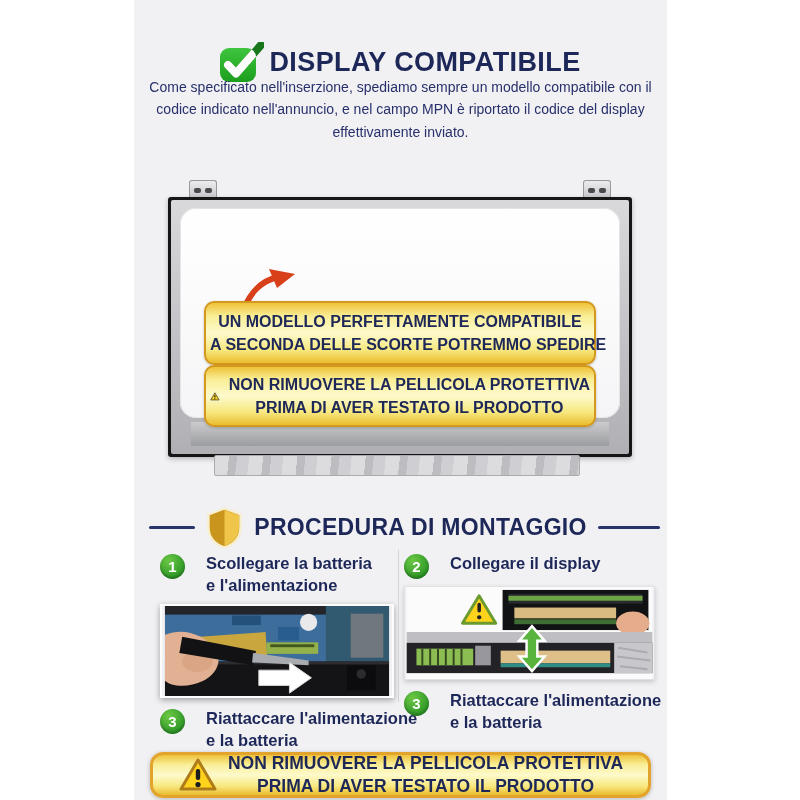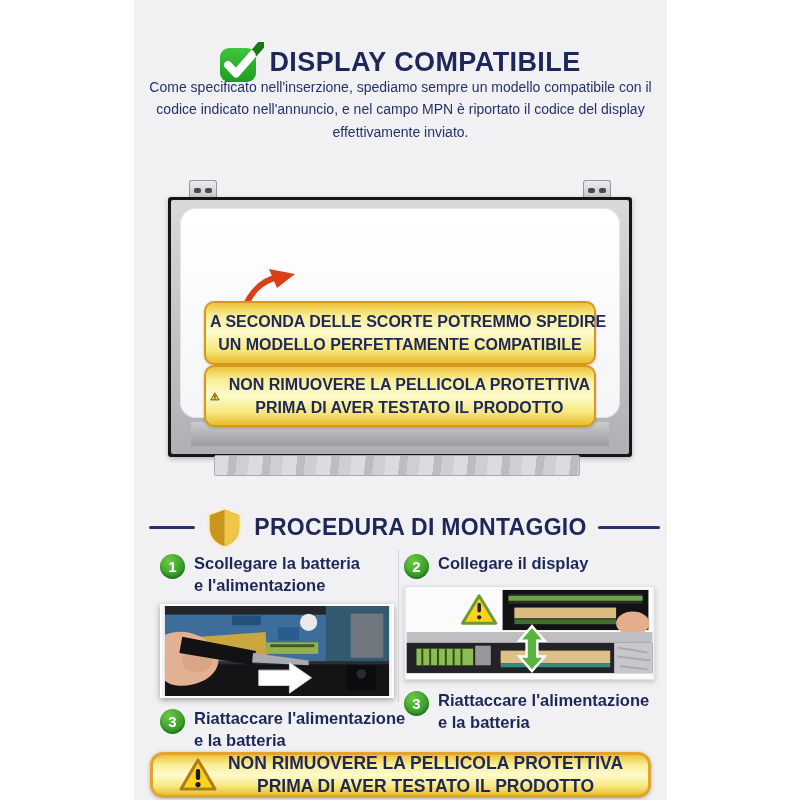--- a/index.html
+++ b/index.html
@@ -34,21 +34,21 @@
   .rule { height:3px; background:#28336b; border-radius:2px; }
   .rule-left { width:46px; } .rule-right { width:62px; }
   .proc-title { font-size:23px; font-weight:bold; color:#1d2758; letter-spacing:0.3px; }
 
   .col-left  { position:absolute; left:26px;  top:552px; width:238px; }
   .col-right { position:absolute; left:270px; top:552px; width:253px; }
   .v-divider { position:absolute; left:264px; top:550px; width:1px; height:152px; background:#d3d3d8; }
 
   .step { display:flex; gap:9px; align-items:flex-start; }
   .step-num { flex:none; width:25px; height:25px; margin-top:2px; border-radius:50%; background:radial-gradient(circle at 35% 28%,#6cc845,#2d9726 72%); color:#fff; font-weight:bold; font-size:15px; display:flex; align-items:center; justify-content:center; box-shadow:inset 0 -2px 3px rgba(0,0,0,0.25); }
-  .step-text { font-size:16.5px; font-weight:bold; color:#1d2758; line-height:1.35; }
+  .step-text { font-size:16.5px; font-weight:bold; color:#1d2758; line-height:1.35;margin-left:12px; }
   .step-text span { display:block; white-space:nowrap; }
   .photo { display:block; margin:7px 0 9px; }
   .photo-left  { border:2px solid #fdfdfd; box-shadow:0 2px 6px rgba(0,0,0,0.35); }
   .photo-right { border:1px solid #e1e1e5; box-shadow:0 2px 5px rgba(0,0,0,0.18); }
   .step3 { margin-top:2px; }
 
   
   .footer-banner { position:absolute; left:16px; top:752px; width:501px; height:46px; display:flex; align-items:center; justify-content:center; gap:10px; background:linear-gradient(180deg,#eec23a 0%,#f9ee96 24%,#fdfacc 50%,#f7e87f 78%,#e9bd2f 100%); border:3px solid #e2a42d; border-radius:13px; box-shadow:0 1px 4px rgba(0,0,0,0.25); font-size:17.5px; font-weight:bold; color:#1d2758; line-height:1.3; }
   .footer-banner .txt span { display:block; text-align:center; white-space:nowrap; }
 </style>
@@ -94,22 +94,22 @@
         </div>
       </div>
       <div class="foil"></div>
 
       <svg class="red-arrow" width="62" height="44" viewBox="0 0 62 44">
         <path d="M7 43 C 14 25, 24 13, 42 9" stroke="#d8401a" stroke-width="6" fill="none" stroke-linecap="round"></path>
         <polygon points="33,1 59,6 41,20" fill="#d8401a"></polygon>
       </svg>
 
       <div class="yellow-label label-stock">
+        <span>UN MODELLO PERFETTAMENTE COMPATIBILE</span>
         <span>A SECONDA DELLE SCORTE POTREMMO SPEDIRE</span>
-        <span>UN MODELLO PERFETTAMENTE COMPATIBILE</span>
       </div>
 
       <div class="yellow-label label-film">
         <svg width="34" height="31" viewBox="0 0 40 36">
           <path d="M20 3 L37 32 H3 Z" fill="#ffd21c" stroke="#333333" stroke-width="3" stroke-linejoin="round"></path>
           <rect x="17.8" y="12" width="4.4" height="11" rx="2" fill="#1c1c1c"></rect>
           <circle cx="20" cy="27.6" r="2.6" fill="#1c1c1c"></circle>
         </svg>
         <div class="txt">
           <span>NON RIMUOVERE LA PELLICOLA PROTETTIVA</span>

